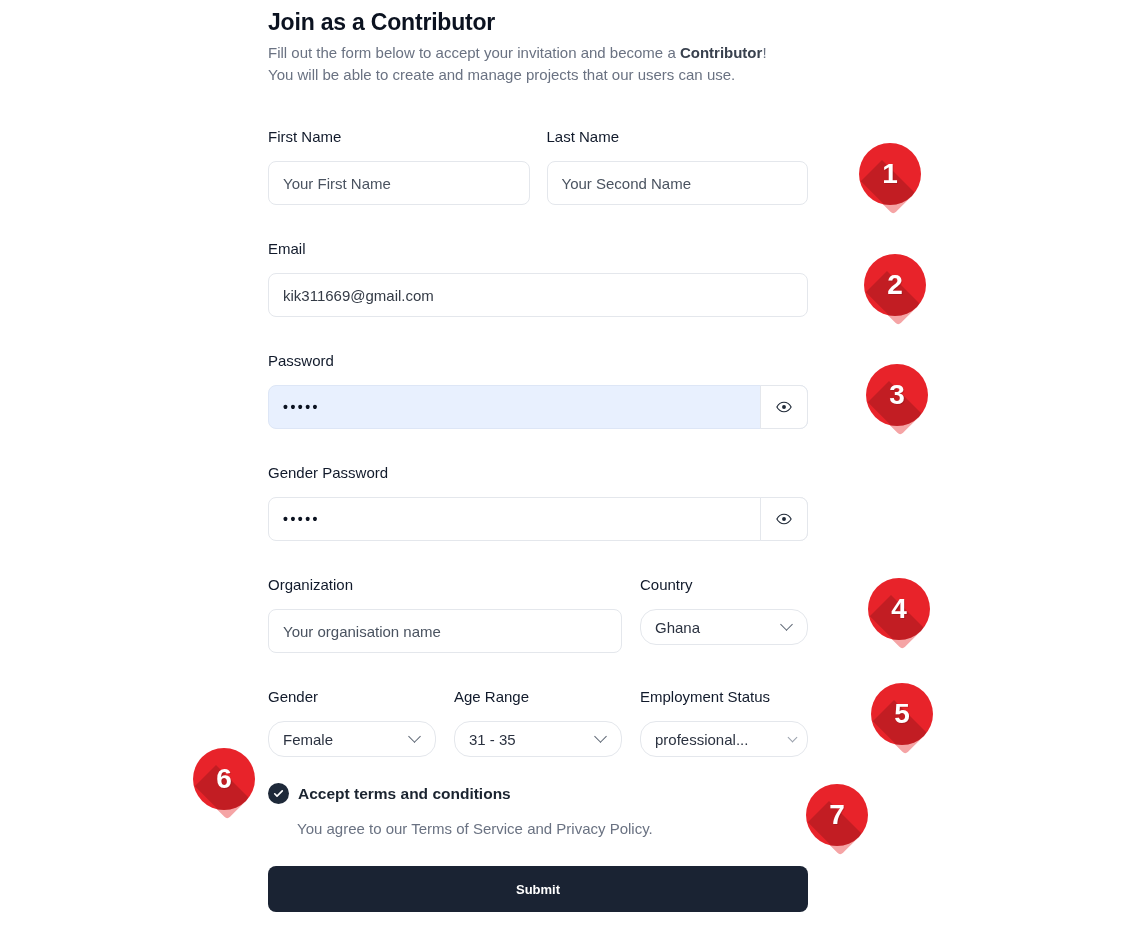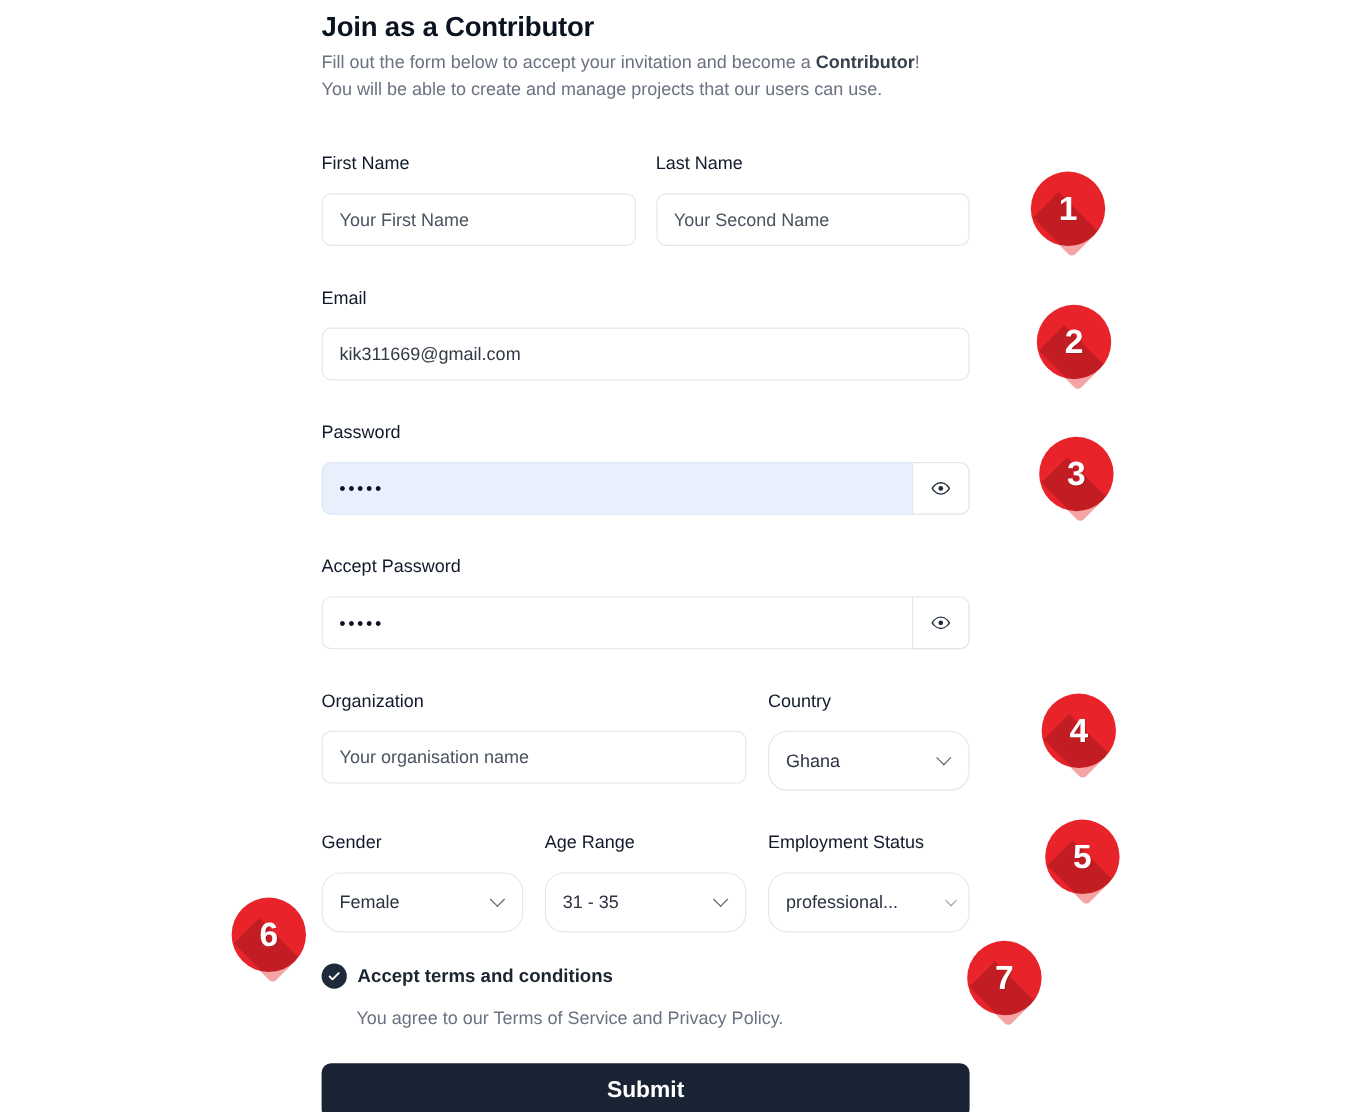--- a/index.html
+++ b/index.html
@@ -43,21 +43,21 @@
   }
   .pw-autofill { background: #e8f0fe; border-color: #dde6f6; }
   .eye-btn {
     position: absolute; top: 0; right: 0; height: 44px; width: 48px;
     background: #fff; border: 1px solid #e4e7ec; border-radius: 0 8px 8px 0;
     display: flex; align-items: center; justify-content: center; cursor: pointer;
   }
   .eye-btn svg { display: block; }
 
   .select {
-    position: relative; height: 50px; border: 1px solid #e4e7ec; border-radius: 16px;
+    position: relative; height: 36px; border: 1px solid #e4e7ec; border-radius: 16px;
     background: #fff; display: flex; align-items: center; padding: 0 34px 0 14px;
     font-size: 15px; color: #2b3240; cursor: pointer;
   }
   .chev {
     position: absolute; right: 16px; top: 50%;
     width: 9px; height: 9px; margin-top: -7px;
     border-right: 1.8px solid #5b6472; border-bottom: 1.8px solid #5b6472;
     transform: rotate(45deg);
   }
   .select.centered { justify-content: flex-start; padding-right: 24px; }
@@ -79,21 +79,21 @@
   }
   .checkbox svg { display: block; }
   .terms-label { font-size: 15.5px; font-weight: 700; color: #1b2430; }
   .terms-desc { margin: 14px 0 0 29px; font-size: 15px; line-height: 22px; color: #6a7282; }
   .terms-desc span { color: #6a7282; }
 
   .submit-btn {
     margin-top: 26px; width: 100%; height: 46px;
     background: #1a2333; border: none; border-radius: 8px;
     color: #fff; font-family: "Liberation Sans", sans-serif;
-    font-size: 19px; font-weight: 700; cursor: pointer;
+    font-size: 13px; font-weight: 700; cursor: pointer;
   }
 
   
   .badge { position: absolute; width: 62px; height: 62px; z-index: 10; }
   .badge-tail {
     position: absolute; left: 30px; top: 25px; width: 36px; height: 30px;
     transform-origin: 0 0; transform: rotate(45deg);
     background: rgba(232, 53, 55, 0.45); border-radius: 4px;
   }
   .badge-circle {
@@ -160,21 +160,21 @@
               <path d="M2.5 12s3.5-6.3 9.5-6.3S21.5 12 21.5 12 18 18.3 12 18.3 2.5 12 2.5 12z" fill="none" stroke="#1f2937" stroke-width="1.5"></path>
               <circle cx="12" cy="12" r="2.6" fill="#1f2937"></circle>
             </svg>
           </span>
         </button>
       </div>
     </div>
 
     
     <div class="grp mt">
-      <label class="field-label">Accept Password</label>
+      <label class="field-label">Gender Password</label>
       <div class="pw-wrap">
         <input class="ctl pw-input" type="text" value="•••••" style="">
         <button class="eye-btn">
           <span>
             <svg width="18" height="18" viewBox="0 0 24 24">
               <path d="M2.5 12s3.5-6.3 9.5-6.3S21.5 12 21.5 12 18 18.3 12 18.3 2.5 12 2.5 12z" fill="none" stroke="#1f2937" stroke-width="1.5"></path>
               <circle cx="12" cy="12" r="2.6" fill="#1f2937"></circle>
             </svg>
           </span>
         </button>

